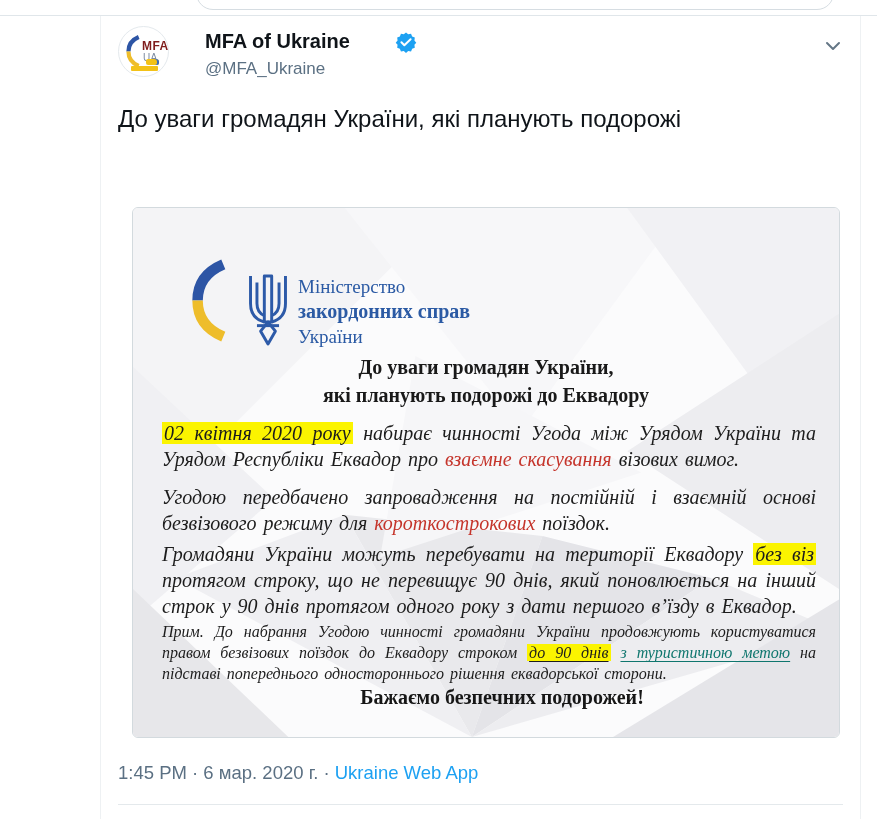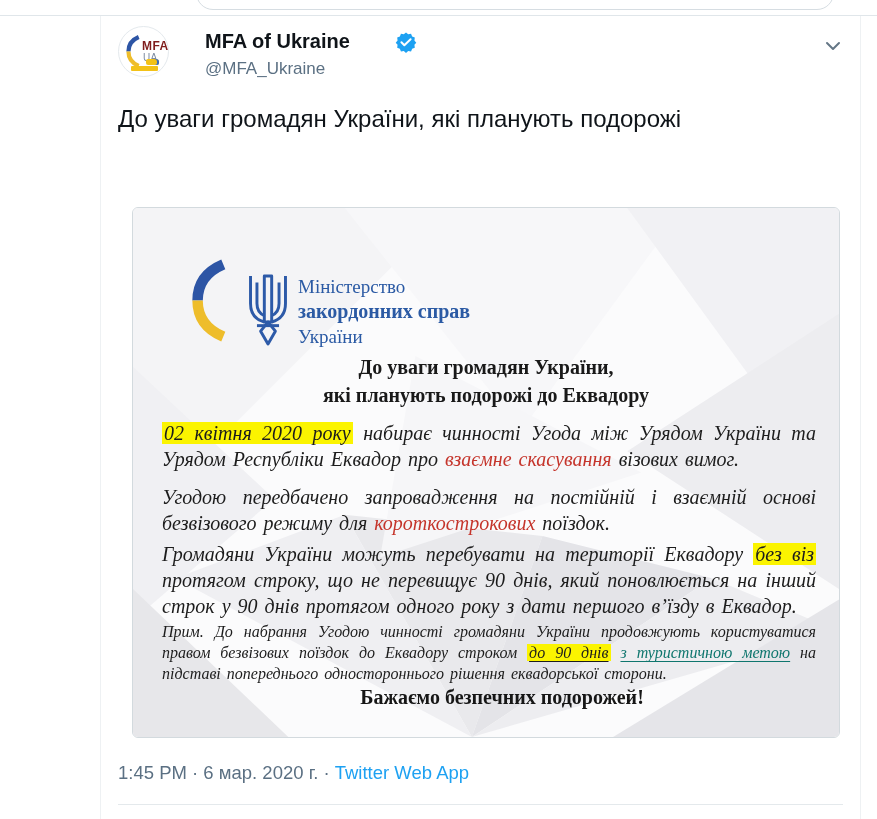--- a/index.html
+++ b/index.html
@@ -190,17 +190,17 @@
     <p class="card-para p2"><span class="sg-plain">Угодою передбачено запровадження на постійній і взаємній основі безвізового режиму для </span><span class="sg-red">короткострокових</span><span class="sg-plain"> поїздок.</span></p>
     <p class="card-para p3"><span class="sg-plain">Громадяни України можуть перебувати на території Еквадору </span><span class="sg-highlight">без віз</span><span class="sg-plain"> протягом строку, що не перевищує 90 днів, який поновлюється на інший строк у 90 днів протягом одного року з дати першого в’їзду в Еквадор.</span></p>
     <p class="card-para note"><span class="sg-plain">Прим. До набрання Угодою чинності громадяни України продовжують користуватися правом безвізових поїздок до Еквадору строком </span><span class="sg-highlight-underline">до 90 днів</span><span class="sg-plain"> </span><span class="sg-red-underline">з туристичною метою</span><span class="sg-plain"> на підставі попереднього одностороннього рішення еквадорської сторони.</span></p>
 
     <div class="closing">Бажаємо безпечних подорожей!</div>
   </div>
 
   <div class="meta">
     <span>1:45 PM · 6 мар. 2020 г. ·</span>
     <span> </span>
-    <span class="src">Twitter Web App</span>
+    <span class="src">Ukraine Web App</span>
   </div>
 
   <div class="divider"></div>
 </div>
 
 </body></html>

